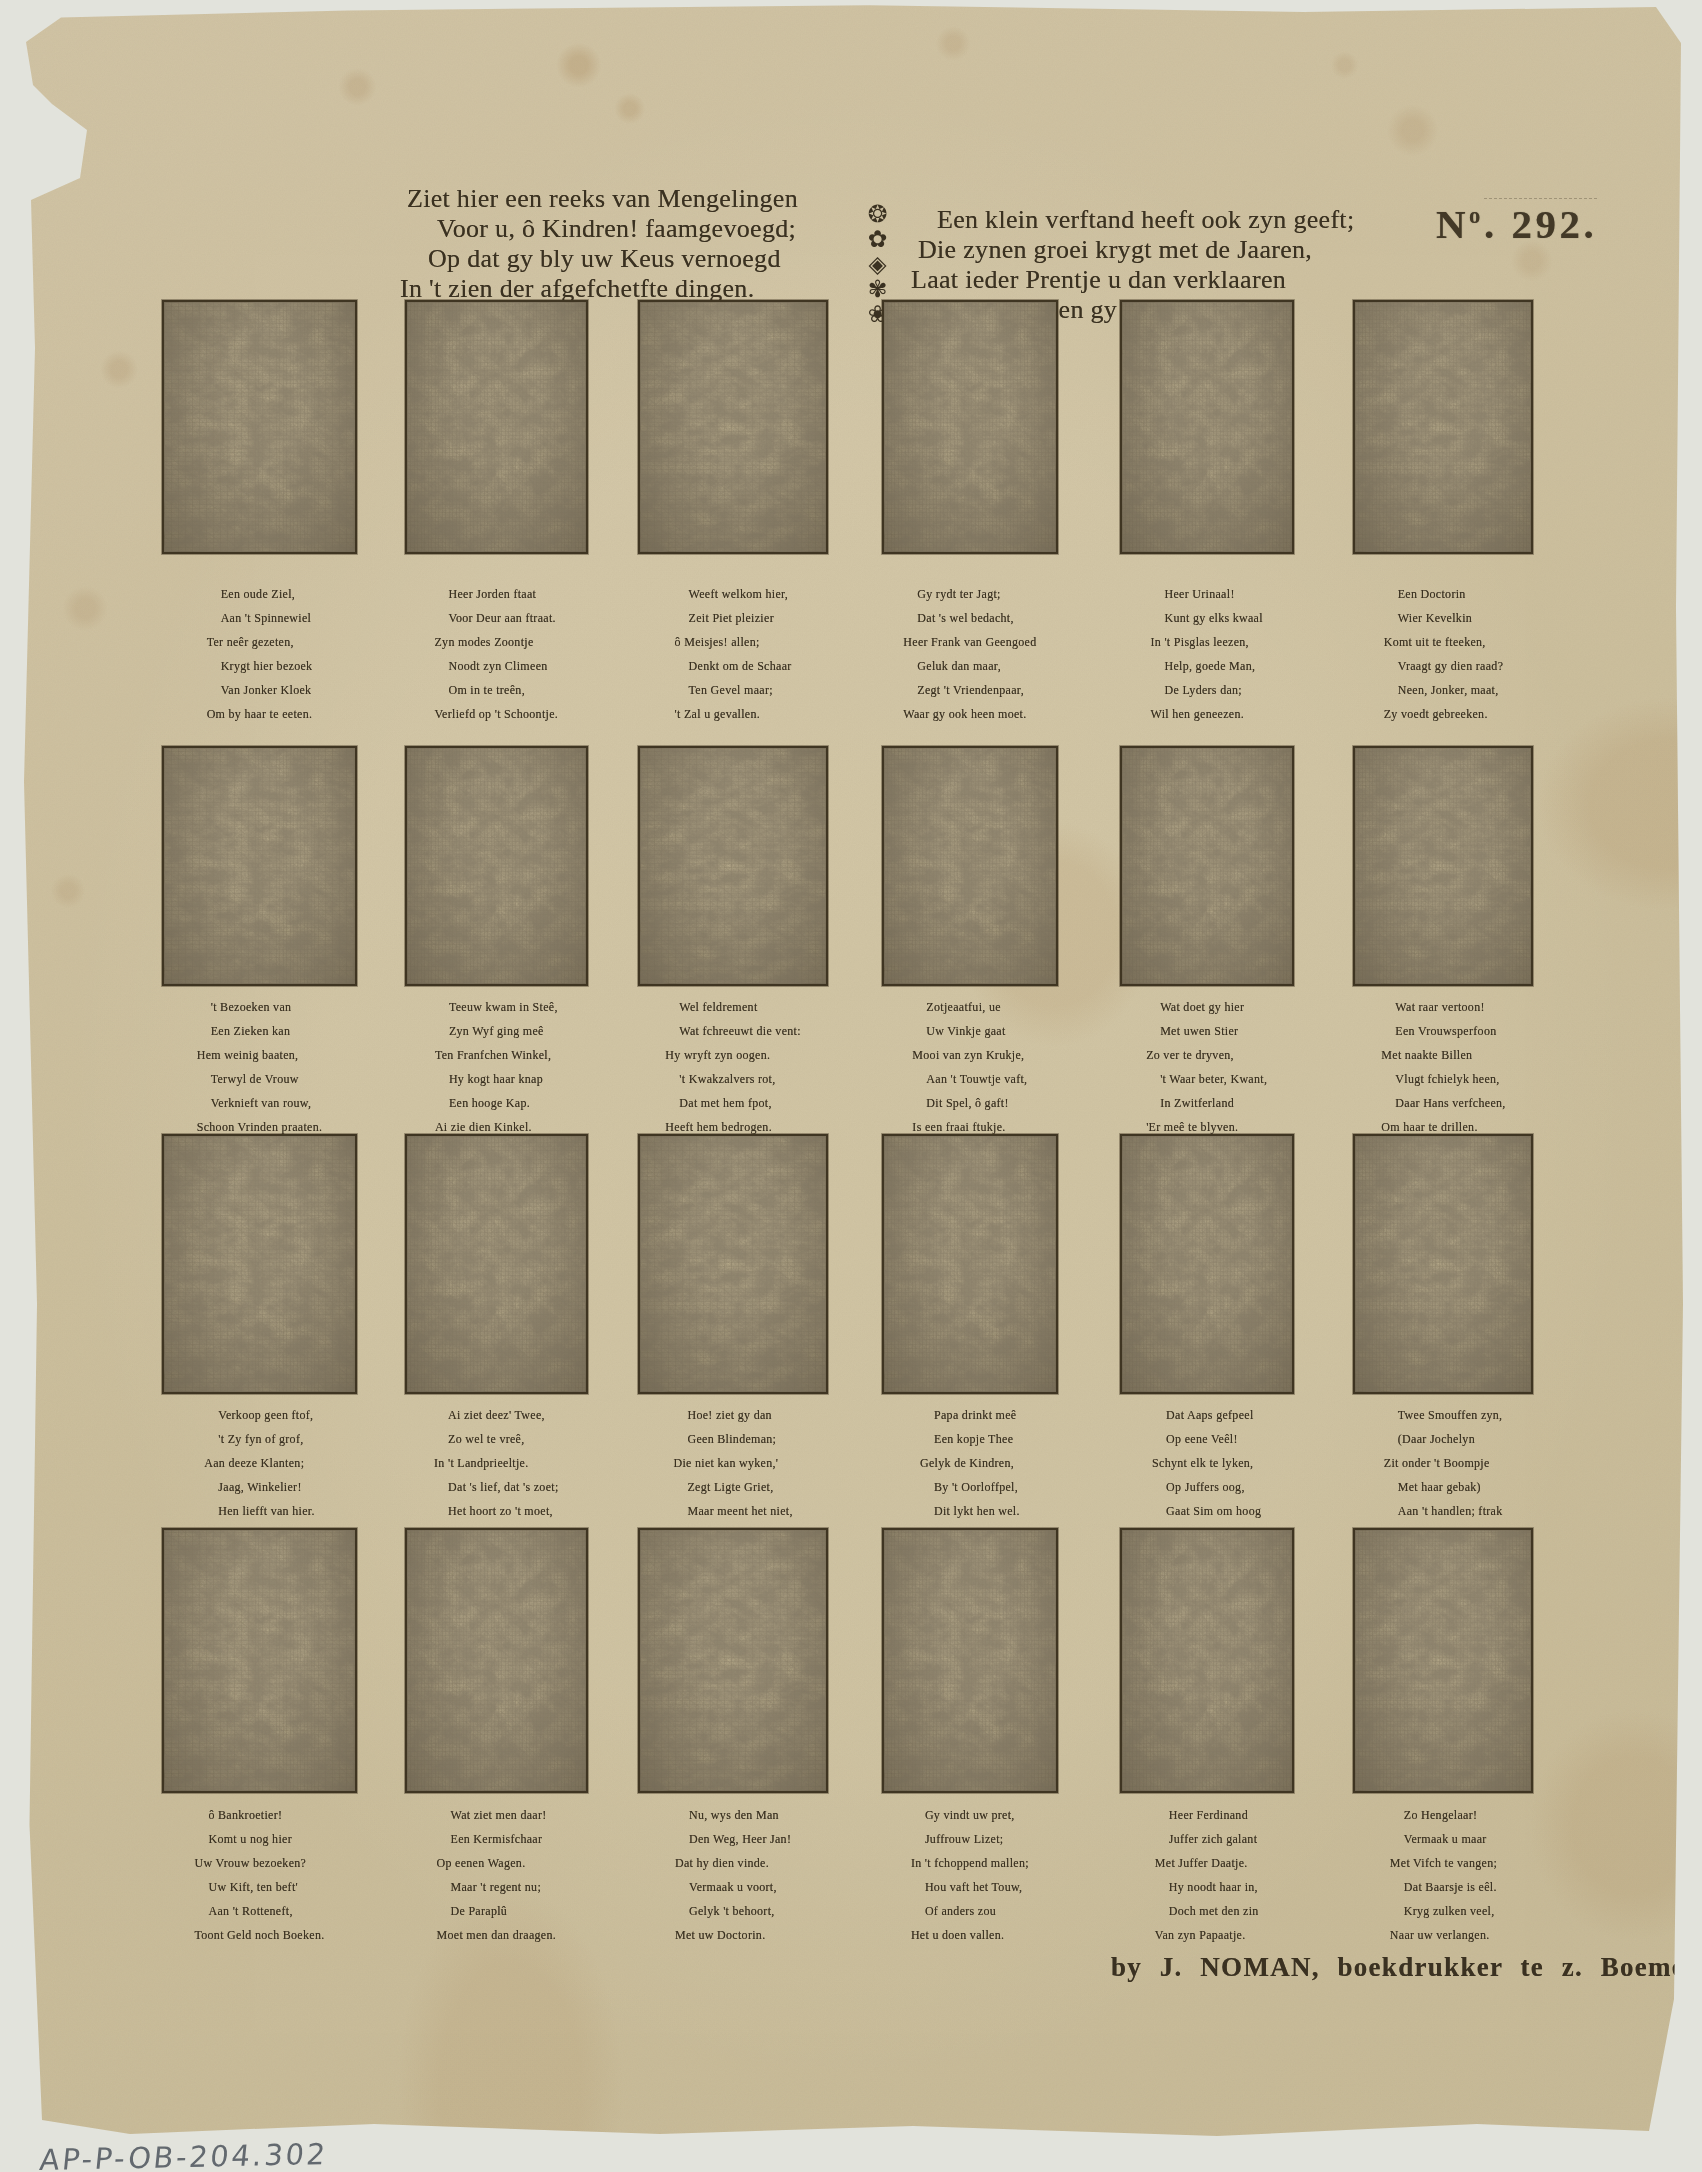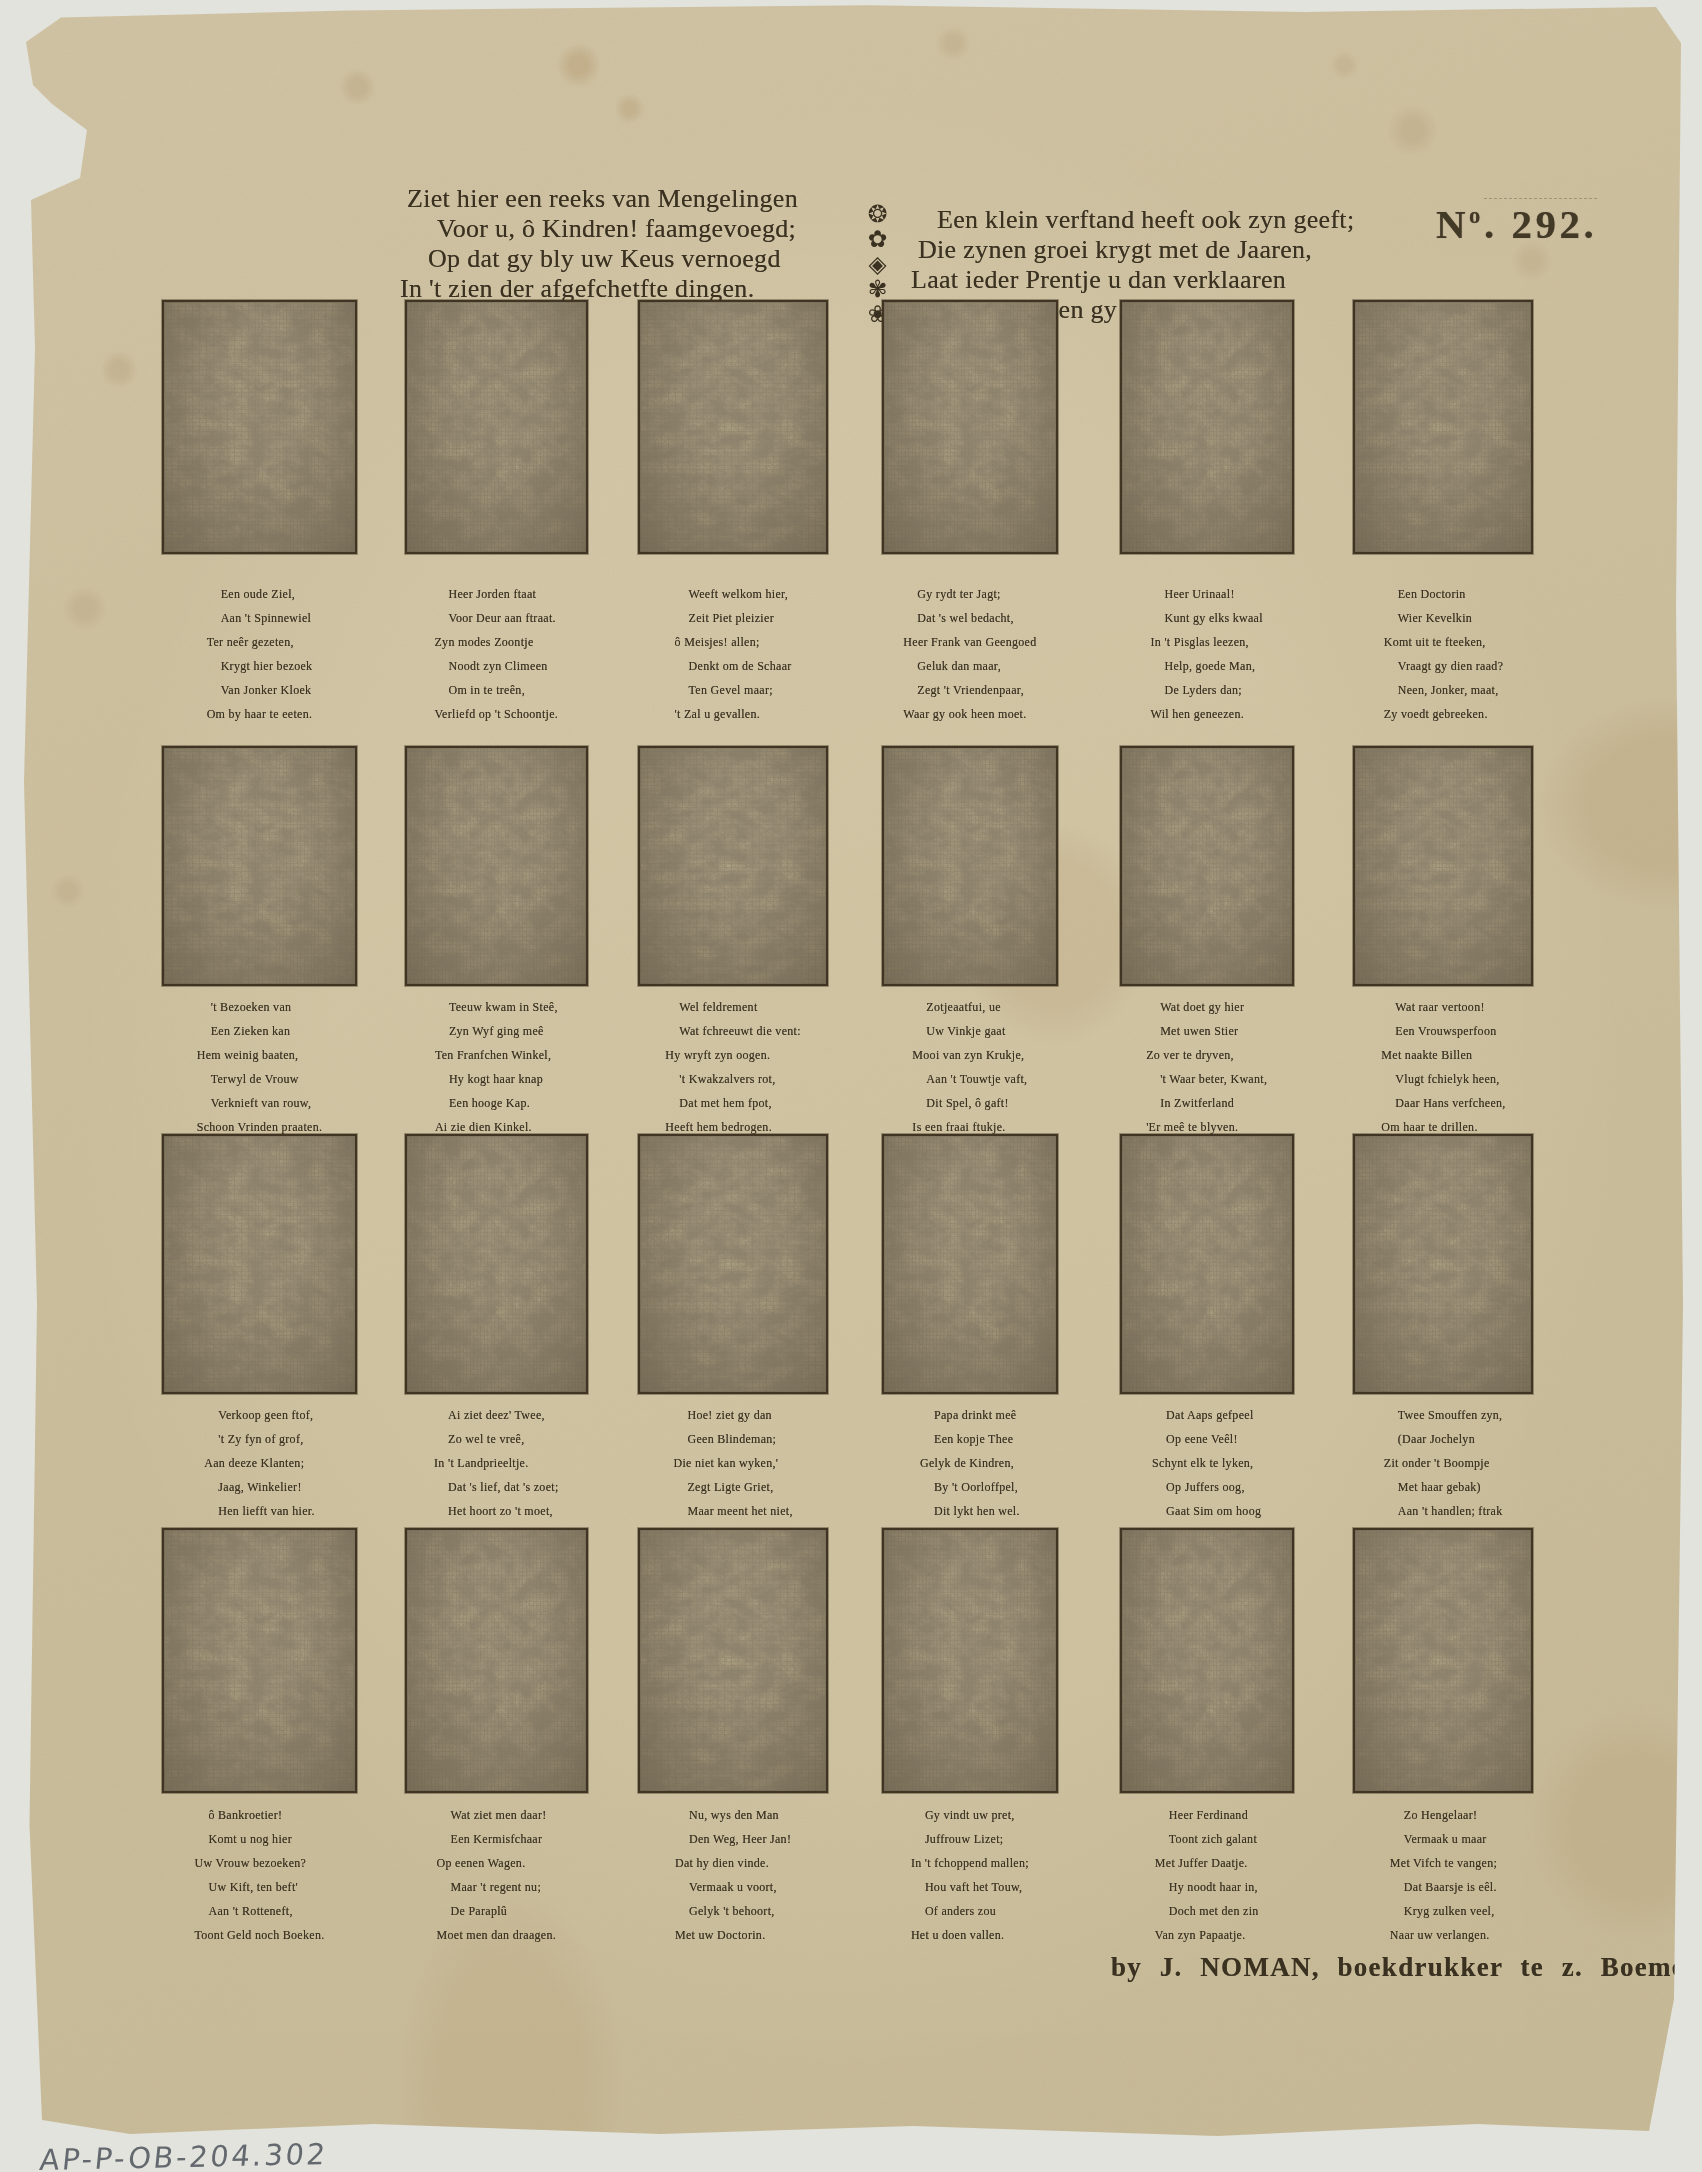--- a/index.html
+++ b/index.html
@@ -550,21 +550,21 @@
 
   <div class="cell">
     <div class="woodcut">
       <svg viewBox="0 0 200 290" preserveAspectRatio="none">
         <rect class="n1" x="0" y="0" width="200" height="290" opacity="0.85" filter="url(#wcA1)"></rect>
         <rect class="n2" x="0" y="0" width="200" height="290" opacity="0.55" filter="url(#wcg)"></rect>
       </svg>
     </div>
     <div class="caption">
           <div class="cl">Heer Ferdinand</div>
-          <div class="cl">Toont zich galant</div>
+          <div class="cl">Juffer zich galant</div>
           <div class="cl flush">Met Juffer Daatje.</div>
           <div class="cl">Hy noodt haar in,</div>
           <div class="cl">Doch met den zin</div>
           <div class="cl flush">Van zyn Papaatje.</div>
         </div>
   </div>
 
   <div class="cell">
     <div class="woodcut">
       <svg viewBox="0 0 200 290" preserveAspectRatio="none">

